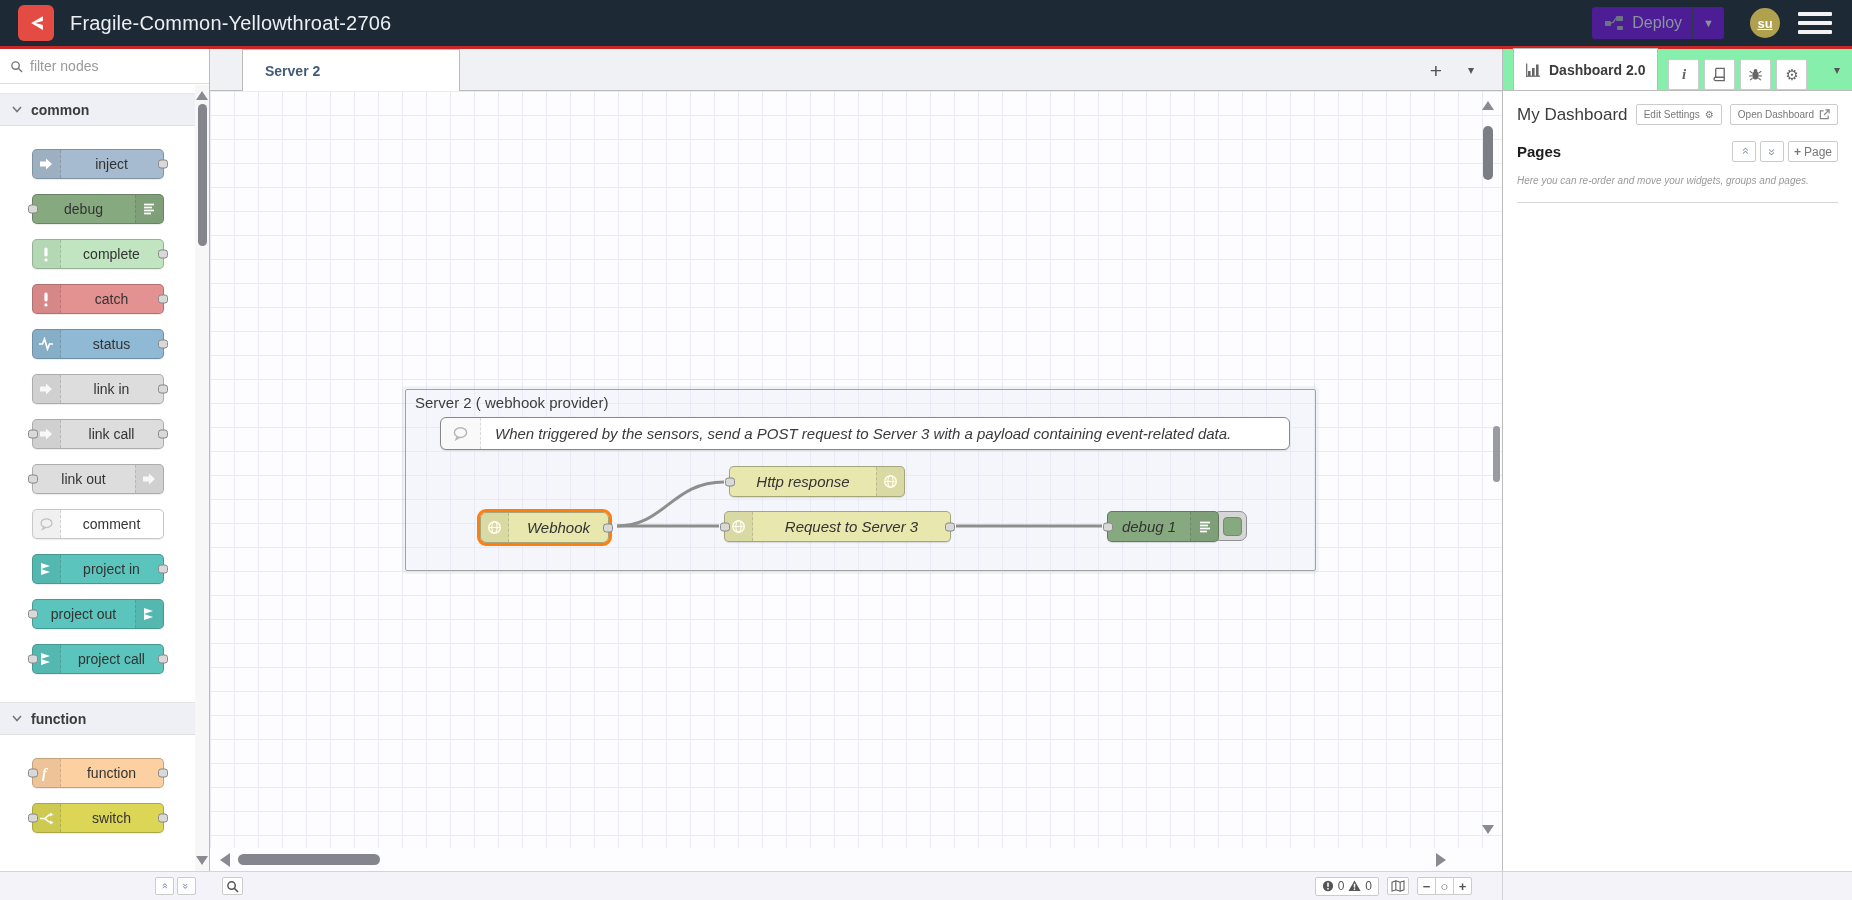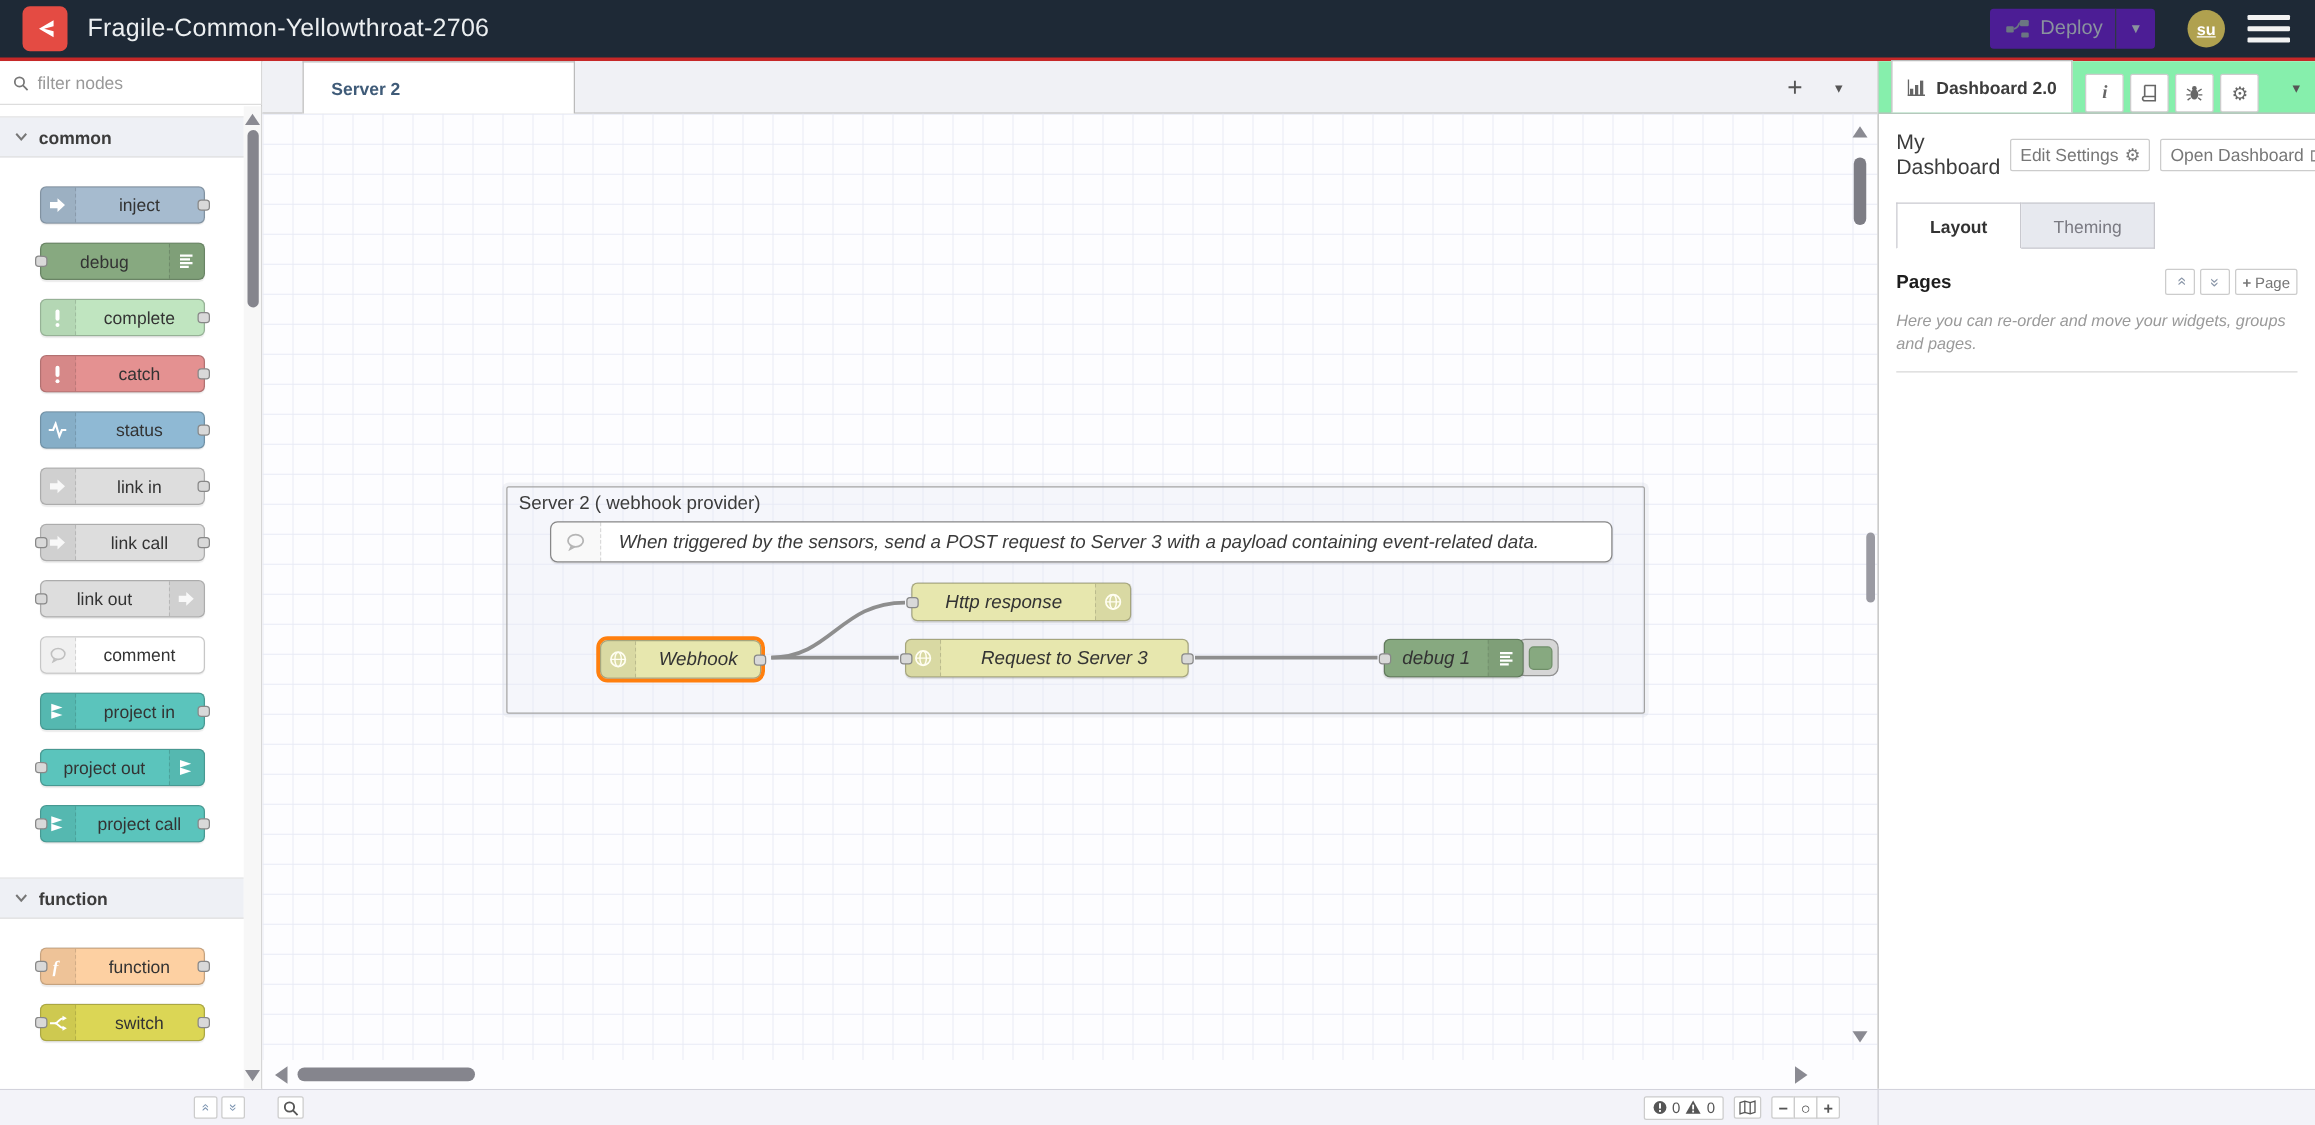--- a/index.html
+++ b/index.html
@@ -103,34 +103,34 @@
   .resize-grip { position:absolute; left:-10px; top:377px; width:7px; height:56px; background:#9a9aa2; border-radius:4px; }
   .sb-tabbar { height:42px; background:#86efac; border-bottom:1px solid #bbb; display:flex; align-items:flex-end; padding-left:10px; position:relative; flex:0 0 auto; }
   .sb-tab { height:42px; background:#fff; border:1px solid #bbb; border-bottom:none; display:flex; align-items:center; gap:7px; padding:0 12px; font-size:14px; font-weight:600; color:#3c3c3c; margin-top:0; }
   .sb-iconbtns { display:flex; gap:5px; margin:5px 0 0 10px; }
   .sb-iconbtn { width:31px; height:31px; background:#fff; border:1px solid #ccc; border-radius:2px; display:flex; align-items:center; justify-content:center; color:#666; font-size:15px; }
   .sb-caret { position:absolute; right:12px; top:14px; color:#555; font-size:12px; }
 
   .sb-content { padding:13px 14px 0 14px; }
   .sb-dash-row { display:flex; align-items:center; gap:8px; }
   .sb-dash-title { font-size:17px; color:#3c3c3c; flex:1; }
-  .mini-btn { display:flex; align-items:center; gap:5px; border:1px solid #ccc; border-radius:2px; background:#fff; color:#777; font-size:14px; padding:4px 7px; white-space:nowrap; }
+  .mini-btn { display:flex; align-items:center; gap:5px; border:1px solid #ccc; border-radius:2px; background:#fff; color:#777; font-size:10px; padding:4px 7px; white-space:nowrap; }
 
   .sb-tabs { display:flex; margin-top:18px; }
   .sb-subtab { height:37px; display:flex; align-items:center; padding:0 26px; font-size:14px; border:1px solid #c9c9cf; }
   .sb-subtab.active { background:#fff; font-weight:bold; color:#333; border-bottom-color:#fff; }
   .sb-subtab.inactive { background:#e7e9ef; color:#7a7a82; border-left:none; }
 
   .pages-row { display:flex; align-items:center; margin-top:16px; }
   .pages-title { font-size:15px; font-weight:bold; color:#1d1d1d; flex:1; }
   .pg-btn { min-width:24px; height:21px; border:1px solid #ccc; border-radius:2px; background:#fff; color:#8a96a8; display:flex; align-items:center; justify-content:center; font-size:11px; padding:0 5px; margin-left:4px; }
   .pg-btn.addpage { color:#777; gap:3px; font-size:12px; }
   .pg-btn .rot-up { display:inline-block; transform:rotate(-90deg); font-size:13px; letter-spacing:-1px; }
   .pg-btn .rot-down { display:inline-block; transform:rotate(90deg); font-size:13px; letter-spacing:-1px; }
-  .pages-help { margin-top:12px; font-size:13px; font-style:italic; color:#9a9a9a; line-height:1.35; width:320px; }
+  .pages-help { margin-top:12px; font-size:10px; font-style:italic; color:#9a9a9a; line-height:1.35; width:320px; }
   .sb-divider { border-bottom:1px solid #d8d8d8; margin-top:14px; }
 
   svg { display:block; }
 </style>
 </head>
 <body>
 
 <div class="app">
 
   <div class="header">
@@ -504,24 +504,20 @@
             <span>Open Dashboard</span>
             <span>
               <svg width="11" height="11" viewBox="0 0 12 12">
                   <path d="M5 2 H1.5 V10.5 H10 V7" fill="none" stroke="#888" stroke-width="1.3"></path>
                   <path d="M7 1 H11 V5 M11 1 L5.5 6.5" fill="none" stroke="#888" stroke-width="1.3"></path>
                 </svg>
             </span>
           </div>
         </div>
 
-        <div class="sb-tabs">
-          <div class="sb-subtab active">Layout</div>
-          <div class="sb-subtab inactive">Theming</div>
-        </div>
 
         <div class="pages-row">
           <div class="pages-title">Pages</div>
           <div class="pg-btn">
               <span class="rot-up">»</span>
             </div>
           <div class="pg-btn">
               <span class="rot-down">»</span>
             </div>
           <div class="pg-btn addpage">

